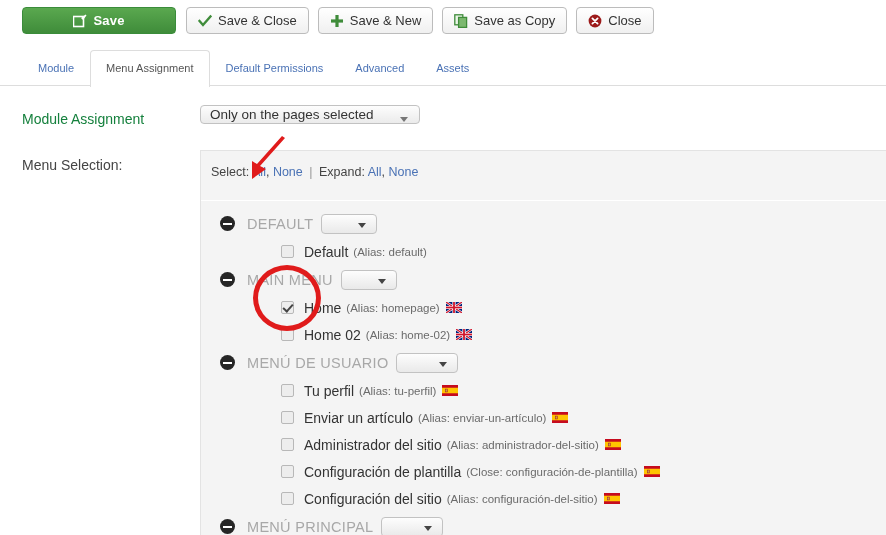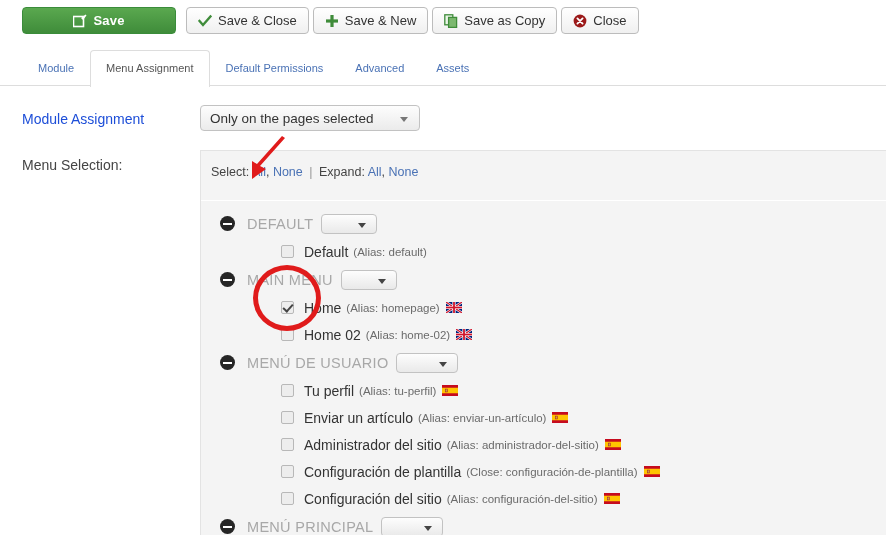--- a/index.html
+++ b/index.html
@@ -29,21 +29,21 @@
     padding-left: 22px;
     box-sizing: border-box;
   }
   .btn {
     height: 27px;
     display: inline-flex;
     align-items: center;
     justify-content: center;
     gap: 6px;
     padding: 0 11px;
-    margin-right: 4px;
+    margin-right: 9px;
     border: 1px solid #bcbcbc;
     border-radius: 4px;
     background: linear-gradient(to bottom, #ffffff 0%, #f0f0f0 100%);
     color: #333333;
     font-size: 13px;
     box-sizing: border-box;
     cursor: pointer;
     white-space: nowrap;
   }
   .btn-save {
@@ -92,34 +92,34 @@
     border-color: #dddddd;
     margin-bottom: -1px;
     padding-bottom: 11px;
   }
 
   
   .label-module-assignment {
     position: absolute;
     left: 22px; top: 111px;
     font-size: 14px;
-    color: #1d4ed8;
+    color: #15803d;
   }
   .label-menu-selection {
     position: absolute;
     left: 22px; top: 157px;
     font-size: 14px;
     color: #444444;
   }
 
   .select-box {
     position: absolute;
     left: 200px; top: 105px;
     width: 220px;
-    height: 26px;
+    height: 19px;
     border: 1px solid #c2c2c2;
     border-radius: 4px;
     background: linear-gradient(to bottom, #fdfdfd 0%, #ebebeb 100%);
     box-sizing: border-box;
     display: flex;
     align-items: center;
     padding: 0 9px;
     font-size: 13.5px;
     color: #333333;
     cursor: pointer;

